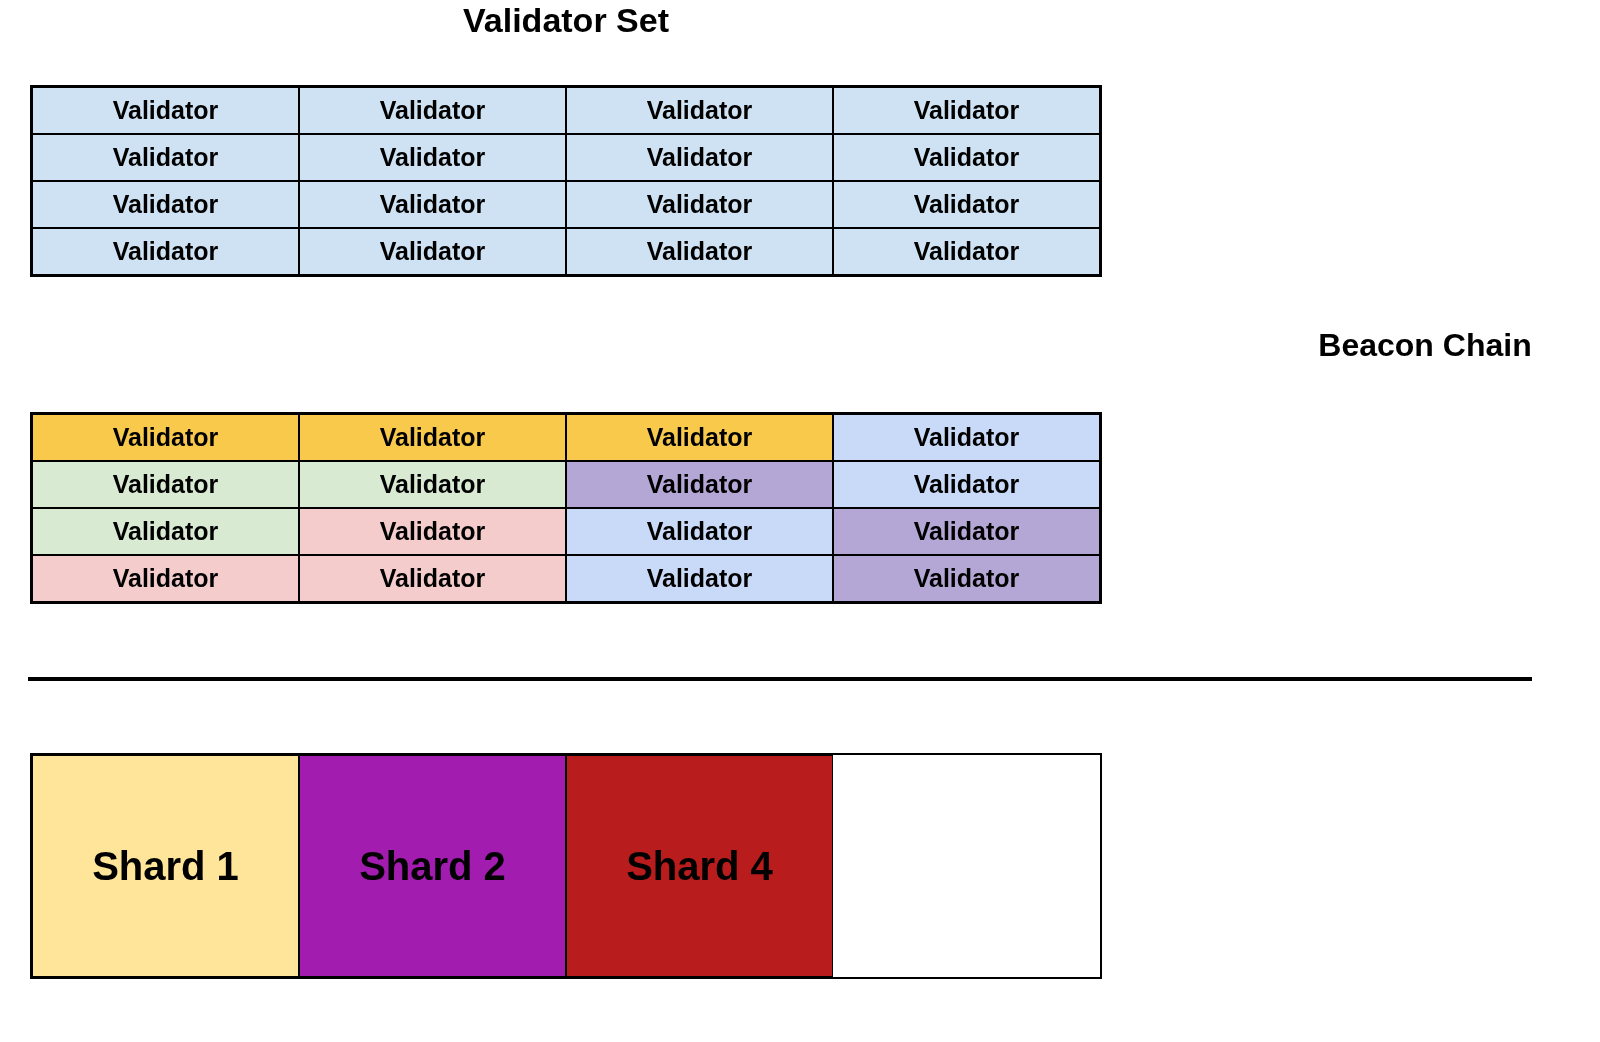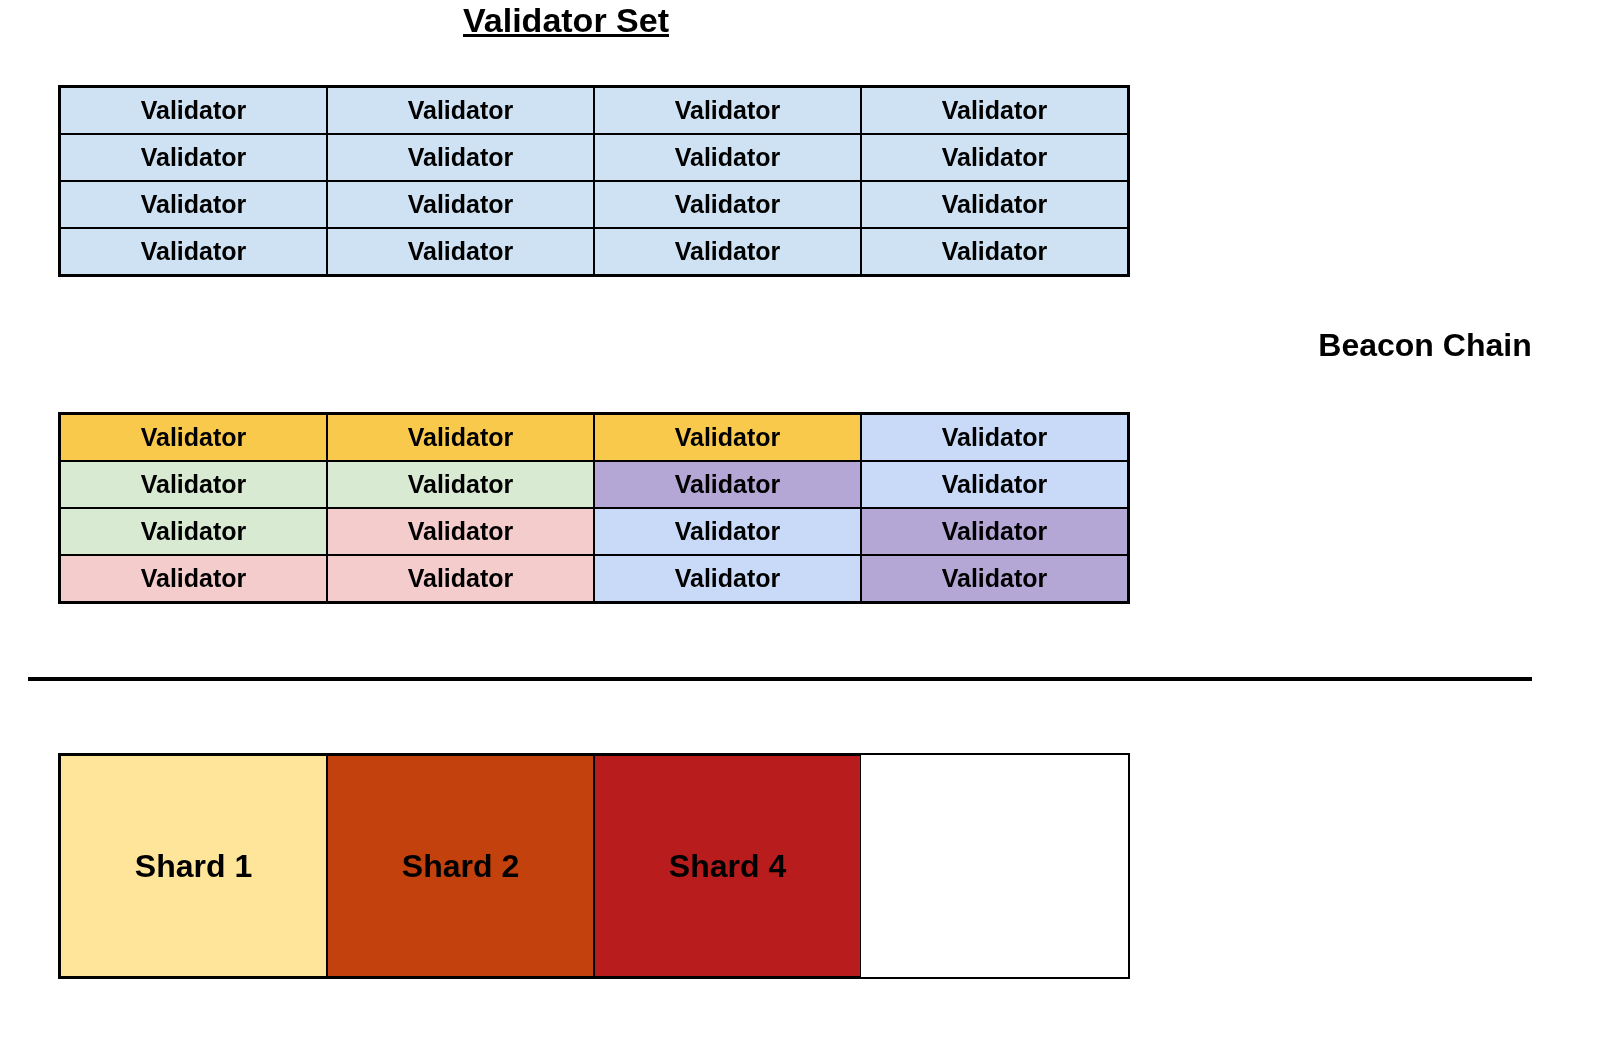--- a/index.html
+++ b/index.html
@@ -13,35 +13,34 @@
     font-size:34px; font-weight:bold; line-height:40px;
   }
   .side-label {
     position:absolute; left:1300px; width:250px; text-align:center;
     font-size:32px; font-weight:bold; line-height:34px;
   }
   .vgrid {
     position:absolute; left:30px; width:1072px;
     display:grid; grid-template-columns:repeat(4,1fr); grid-auto-rows:1fr;
     border:2px solid #000;
-    margin-left:28px;
   }
   .vgrid .cell {
     border:1px solid #000; display:flex; align-items:center; justify-content:center;
     font-weight:bold; font-size:25px;
   }
   #validator-set-table { top:85px;  height:192px; }
   #sampling-table      { top:412px; height:192px; }
   #shard-row           { top:753px; height:226px; }
-  #shard-row .cell     { font-size:32px; }
+  #shard-row .cell     { font-size:40px; }
   .divider {
     position:absolute; left:28px; top:677px; width:1504px; height:4px;
     background:#000; 
   }
-  #validator-set-title { top:0px;text-decoration:underline; }
+  #validator-set-title { top:0px; }
   #sampling-title      { top:316px; }
   #beacon-chain-label  { top:328px; }
   #shard-chains-label  { top:845px; }
 </style>
 </head>
 <body>
 
 <div class="canvas">
 
   <div class="section-title" id="validator-set-title">Validator Set</div>
@@ -84,18 +83,18 @@
     <div class="cell" style="background: rgb(244, 204, 204);">Validator</div>
     <div class="cell" style="background: rgb(244, 204, 204);">Validator</div>
     <div class="cell" style="background: rgb(201, 218, 248);">Validator</div>
     <div class="cell" style="background: rgb(180, 167, 214);">Validator</div>
   </div>
 
   <div class="divider"></div>
 
   <div class="vgrid" id="shard-row">
     <div class="cell" style="background: rgb(255, 229, 153);">Shard 1</div>
-    <div class="cell" style="background: #c2410c;">Shard 2</div>
+    <div class="cell" style="background: #a21caf;">Shard 2</div>
     <div class="cell" style="background: #b91c1c;">Shard 4</div>
   </div>
 
 
 </div>
 
 </body></html>

